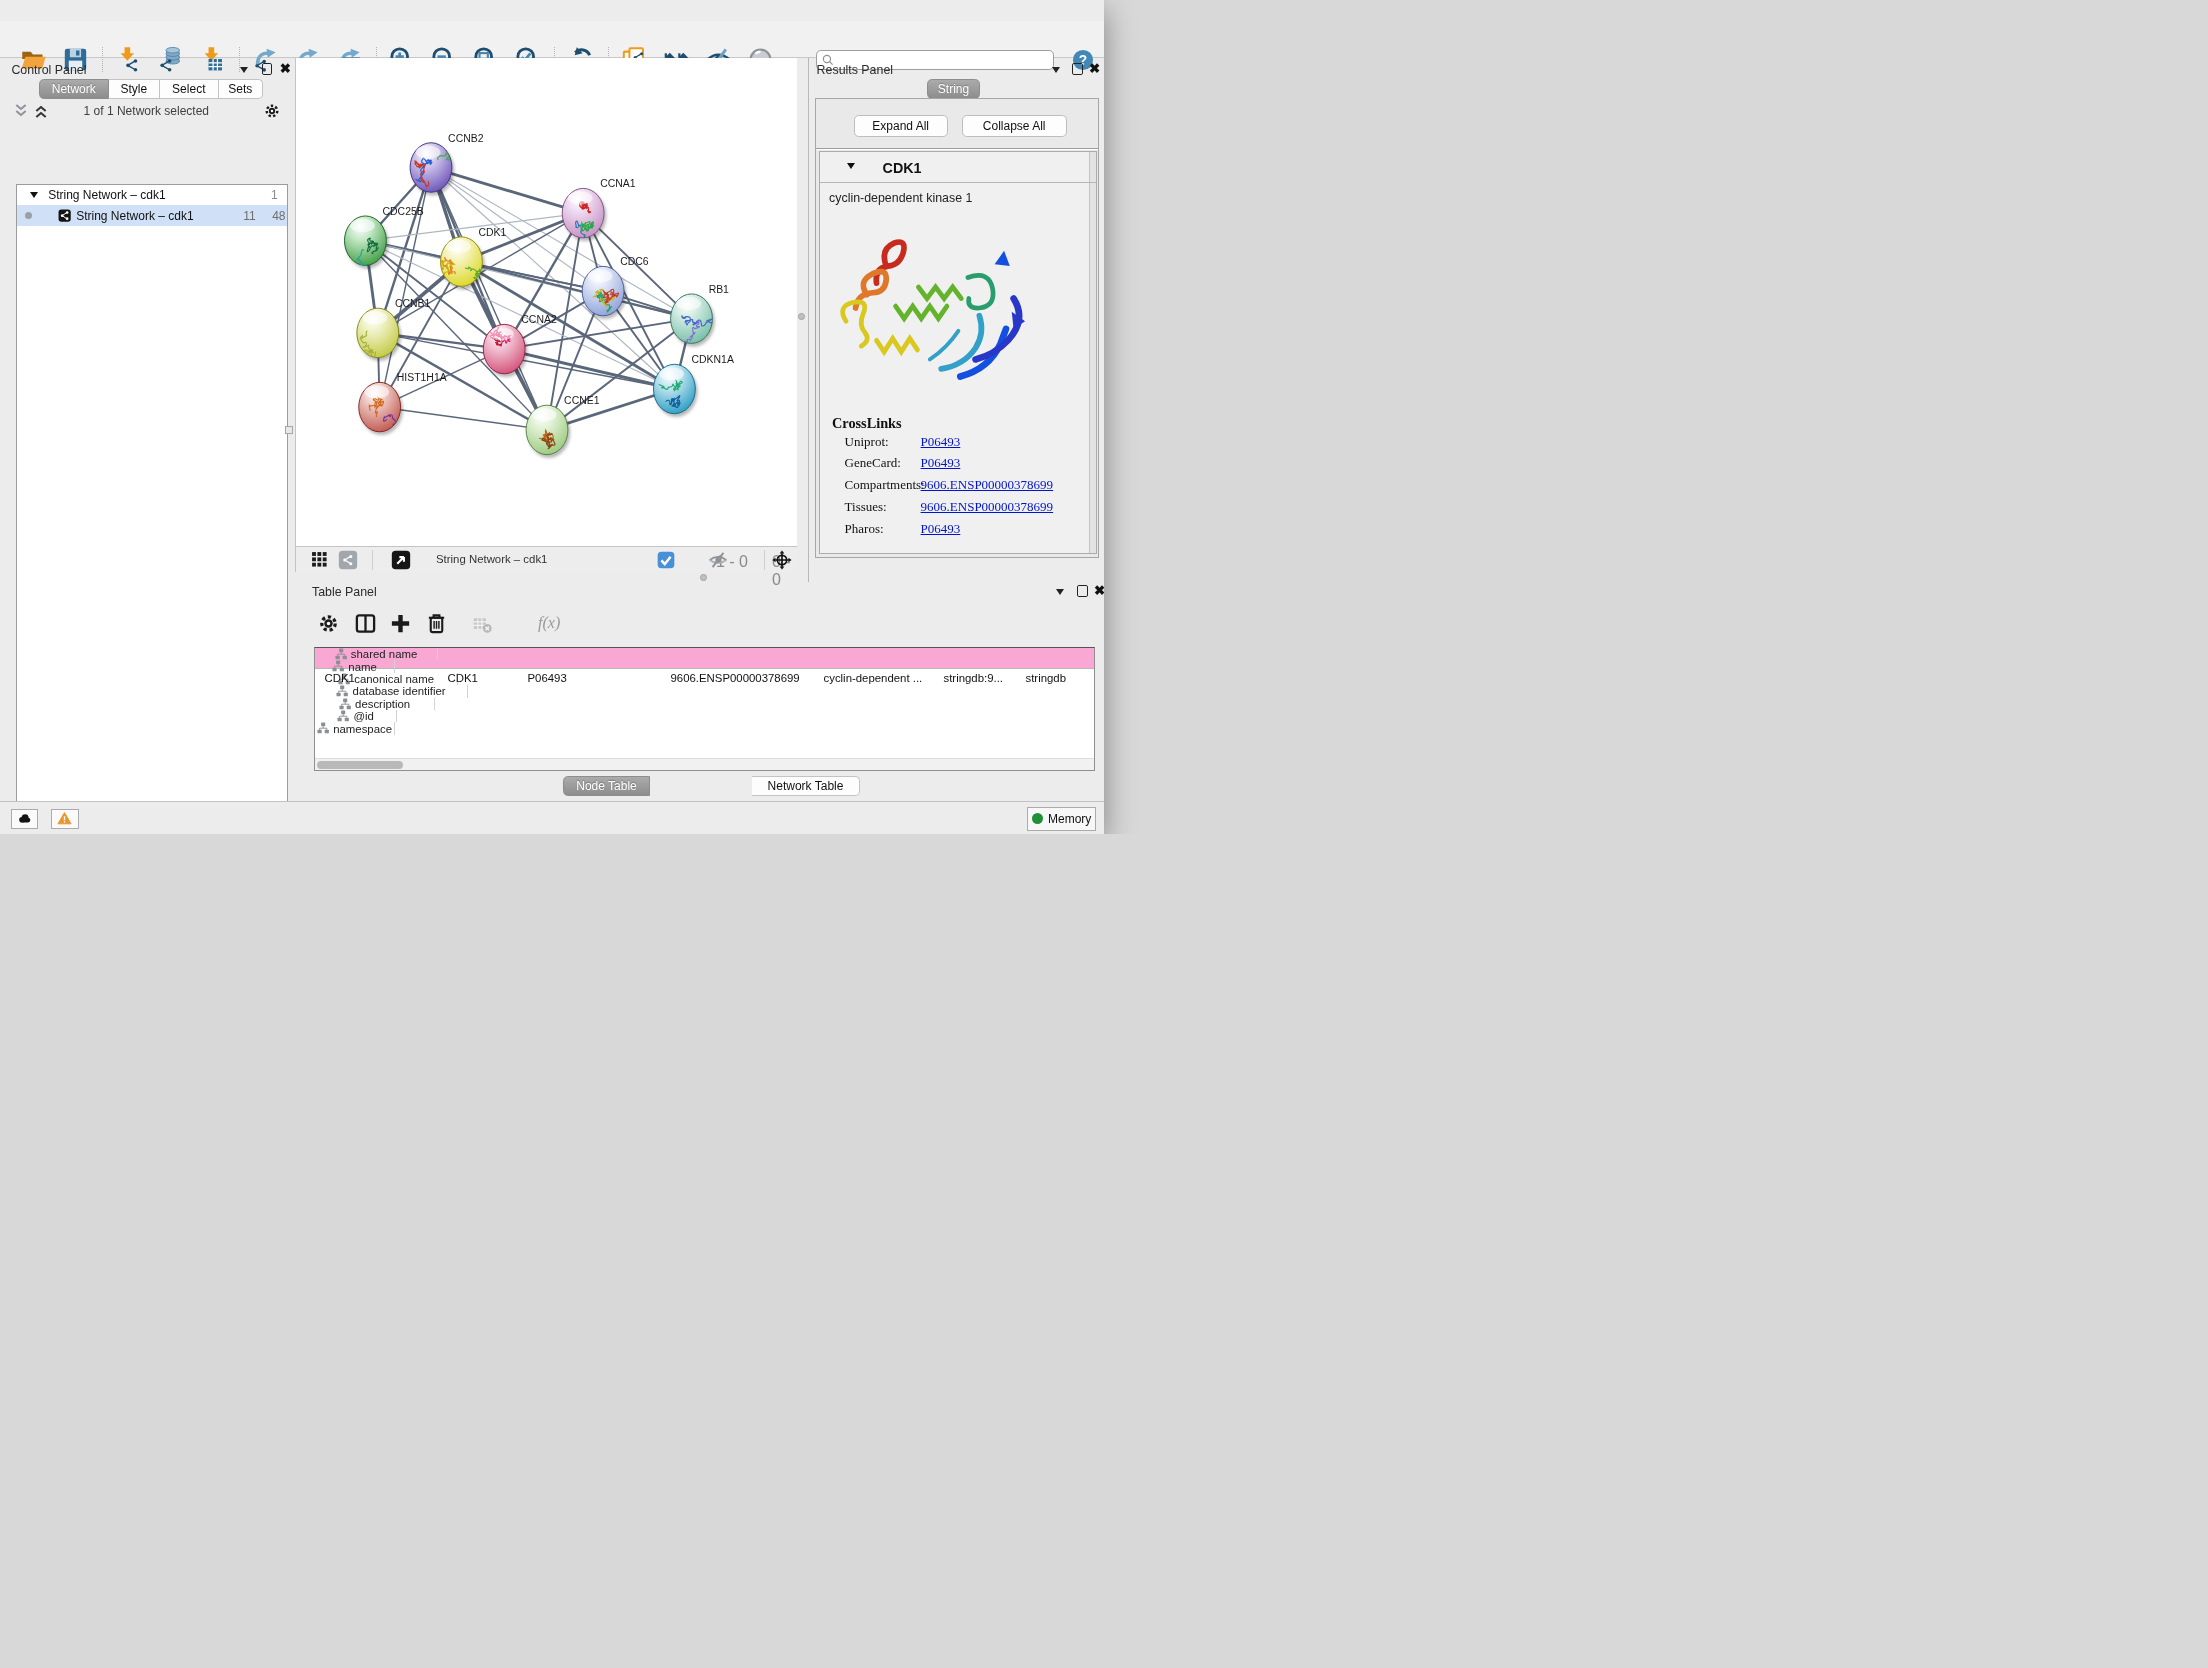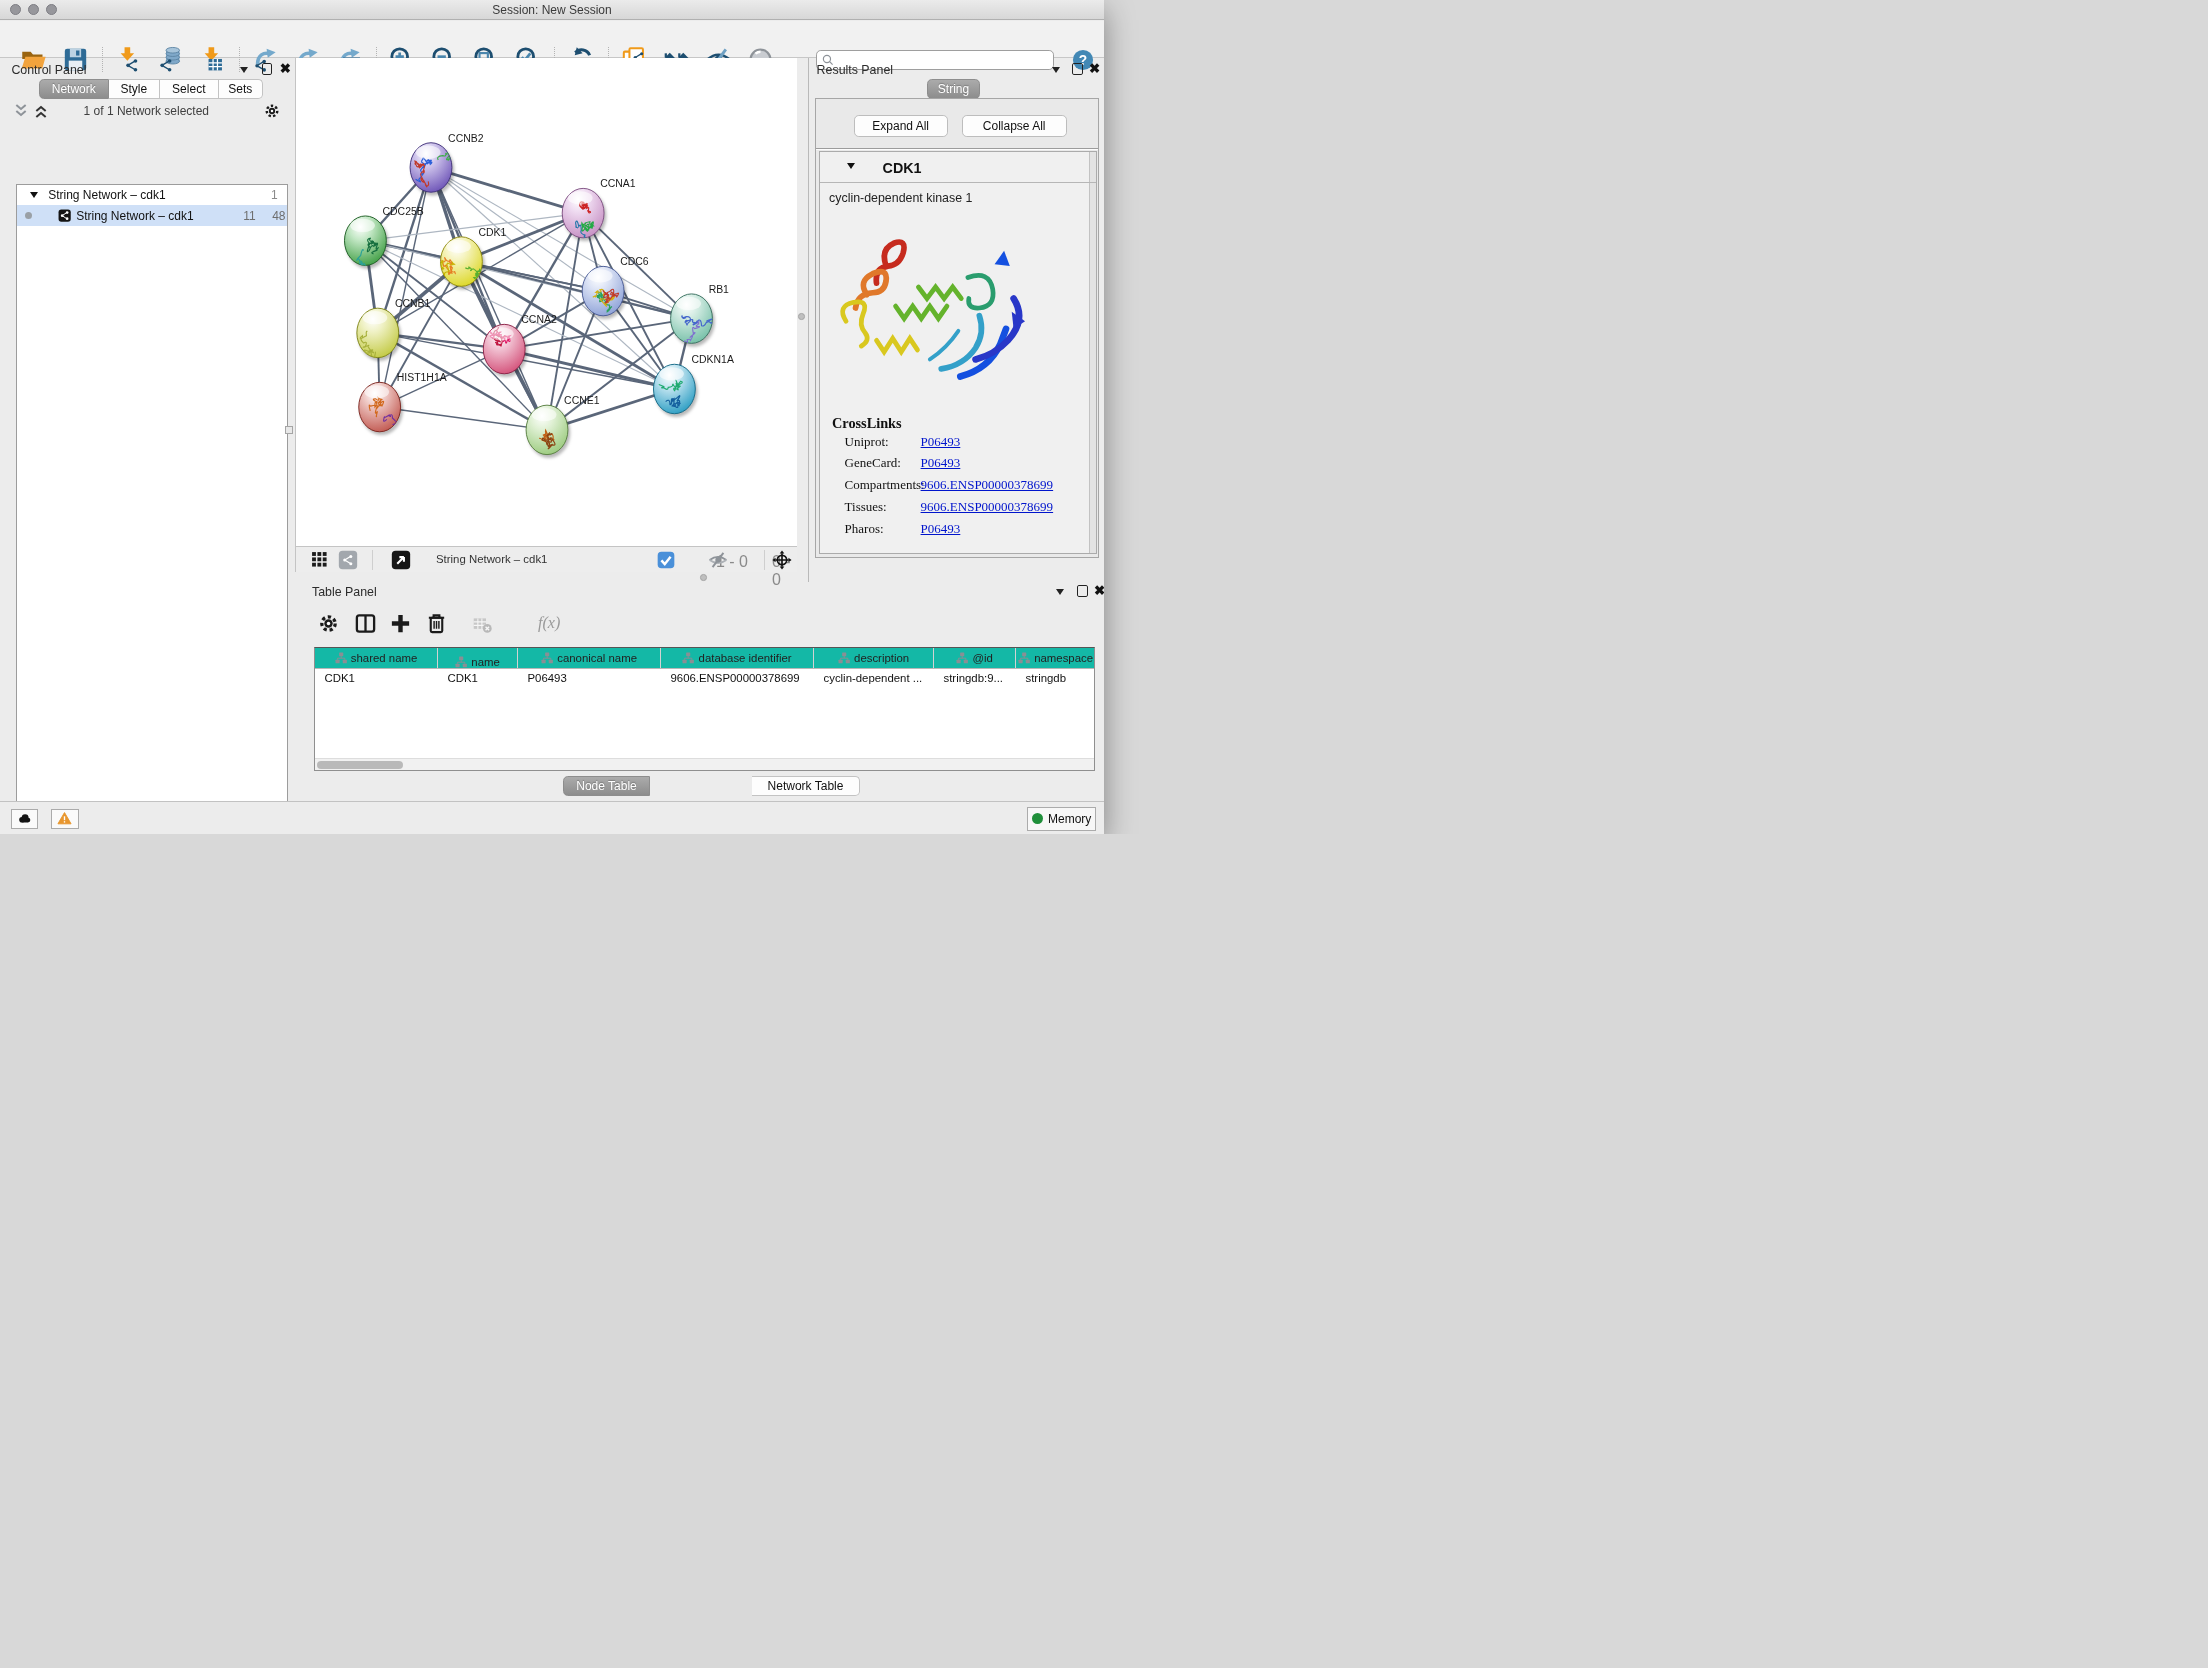--- a/index.html
+++ b/index.html
@@ -84,21 +84,21 @@
   .xl-label { position:absolute; left:25px; font-size:13px; color:#111; }
   .xl-link { position:absolute; left:101px; font-size:13px; color:#0014cc; text-decoration:underline; cursor:pointer; }
   
   .table-panel { position:absolute; left:295px; top:582px; width:809px; height:219px; }
   .tp-icon { position:absolute; top:30px; width:23px; height:23px; }
   .tp-icon svg { width:100%; height:100%; }
   .fx { position:absolute; top:32px; font-size:16px; font-style:italic; color:#9a9a9a;
         font-family:"Liberation Serif", serif;margin-left:34px; }
   .grid-table { position:absolute; left:19px; top:65px; width:781px; height:124px;
                 background:#fff; border:1px solid #8f8f8f; border-top:1.9px solid #555; overflow:hidden; }
-  .gt-header { display:flex; height:21px; background:#14b8a6; border-bottom:1px solid #b8b8b8; }
+  .gt-header { display:flex; height:21px; background:#f9a8d4; border-bottom:1px solid #b8b8b8;flex-direction:column; }
   .gt-hcell { display:flex; align-items:center; justify-content:center; gap:3.8px;
               font-size:11.4px; color:#222; border-right:1px solid #d2d2d2; overflow:hidden; white-space:nowrap; }
   .gt-hcell svg { width:12.4px; height:12.4px; flex:none; }
   .gt-row { display:flex; height:19px; }
   .gt-cell { font-size:11.4px; color:#111; padding:2.9px 0 0 9.5px; overflow:hidden; white-space:nowrap; }
   .hscroll { position:absolute; left:0; bottom:0; width:100%; height:12.4px; background:#f1f1f1; border-top:1px solid #ddd; }
   .hthumb { position:absolute; left:1.9px; top:1.9px; width:86px; height:8.6px; border-radius:4.8px; background:#b9b9b9; }
   
   .status-bar { position:absolute; left:0; top:801px; width:100%; height:33px;
                 background:#ececec; border-top:1px solid #c2c2c2; }
@@ -108,26 +108,20 @@
   .memory-btn { position:absolute; left:1027px; top:4.8px; width:69px; height:24px; background:#f7f7f7;
                 border:1px solid #ababab; display:flex; align-items:center; justify-content:center; gap:5px;
                 font-size:12px; color:#111; }
   .memory-dot { width:11.4px; height:11.4px; border-radius:50%; background:#1f8f3a; }
 </style>
 </head>
 <body>
 
 <div class="window">
 
-  <div class="titlebar">
-    <span class="tl-btn" style="left:9.5px"></span>
-    <span class="tl-btn" style="left:27.6px"></span>
-    <span class="tl-btn" style="left:46px"></span>
-    <div class="win-title">Session: New Session</div>
-  </div>
 
   <div class="toolbar" id="toolbar">
     <div class="searchbox">
       <svg viewBox="0 0 24 24">
           <circle cx="10" cy="10" r="6" fill="none" stroke="#8e9399" stroke-width="2"></circle>
           <path d="M14.5 14.5 L19.5 19.5" stroke="#8e9399" stroke-width="2"></path>
         </svg>
       <input type="text" placeholder="" style="">
     </div>
     <div class="tb-icon help-btn">

